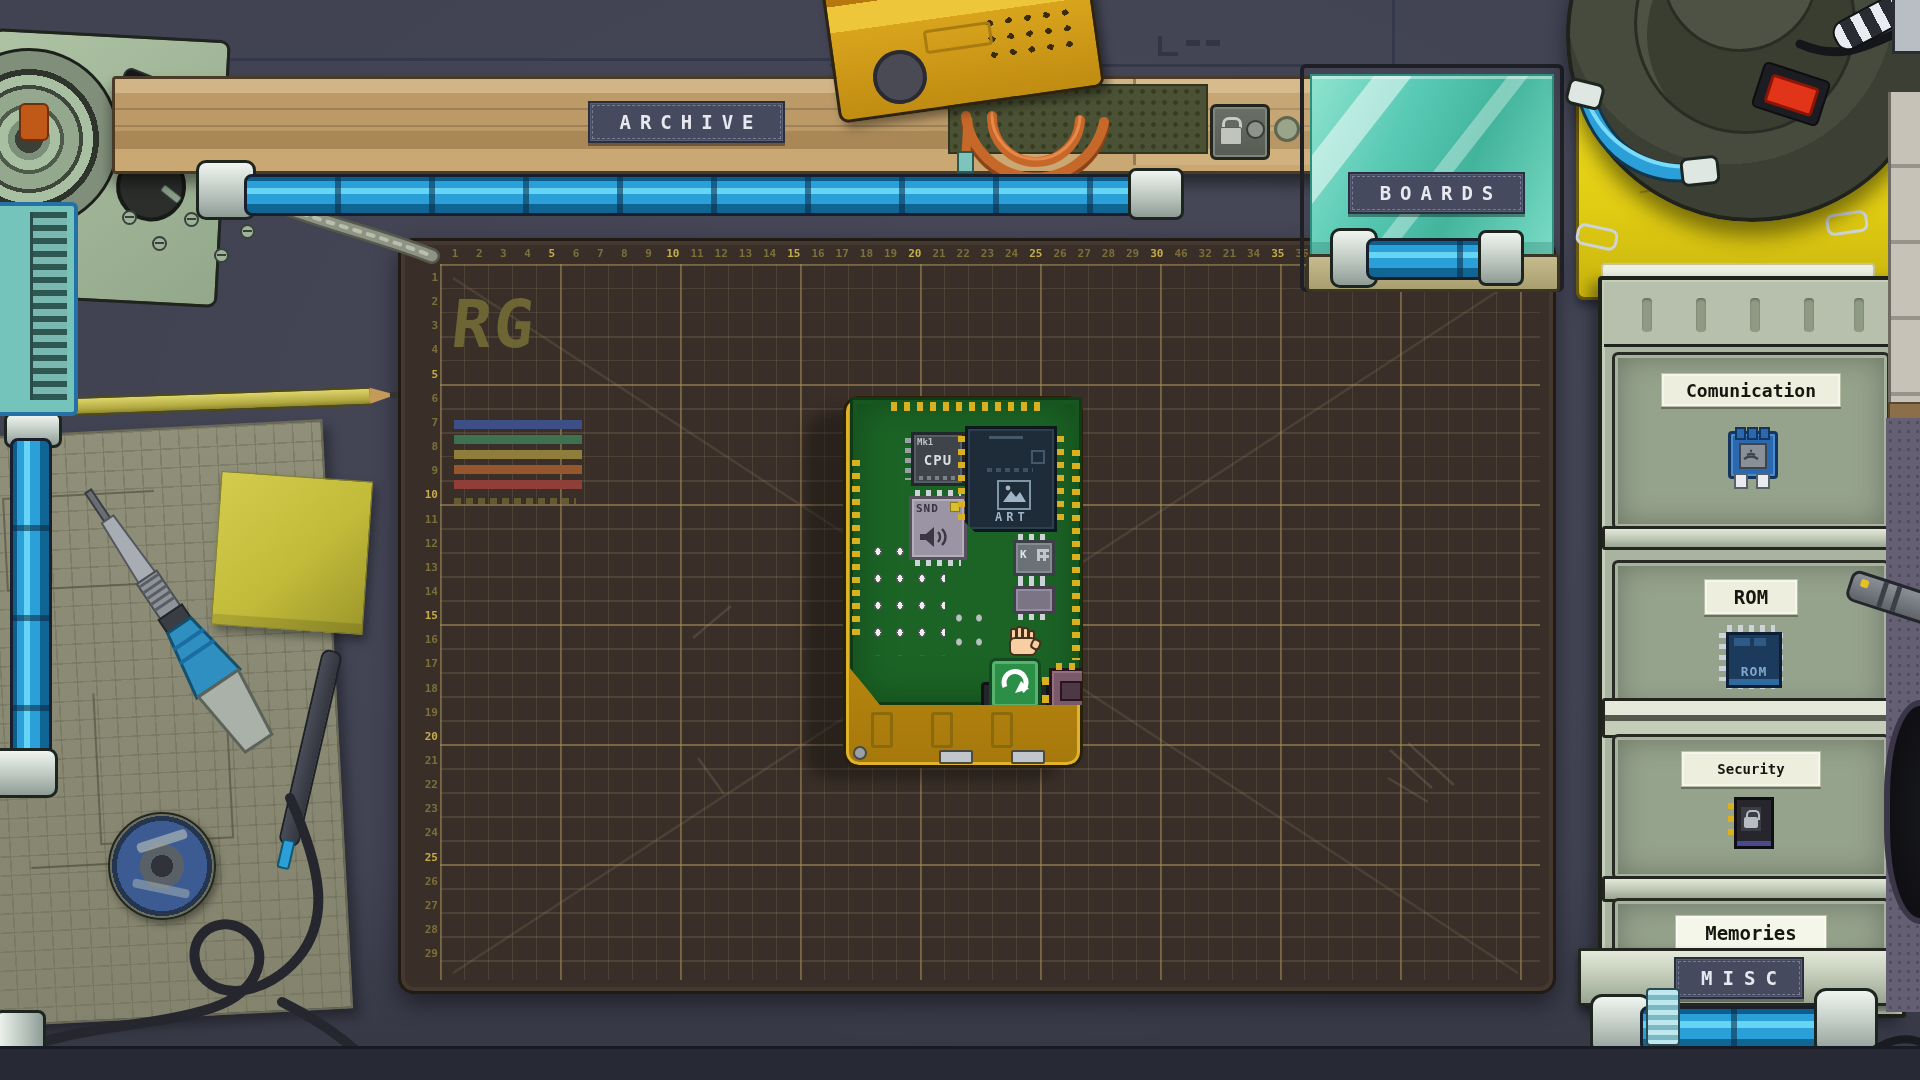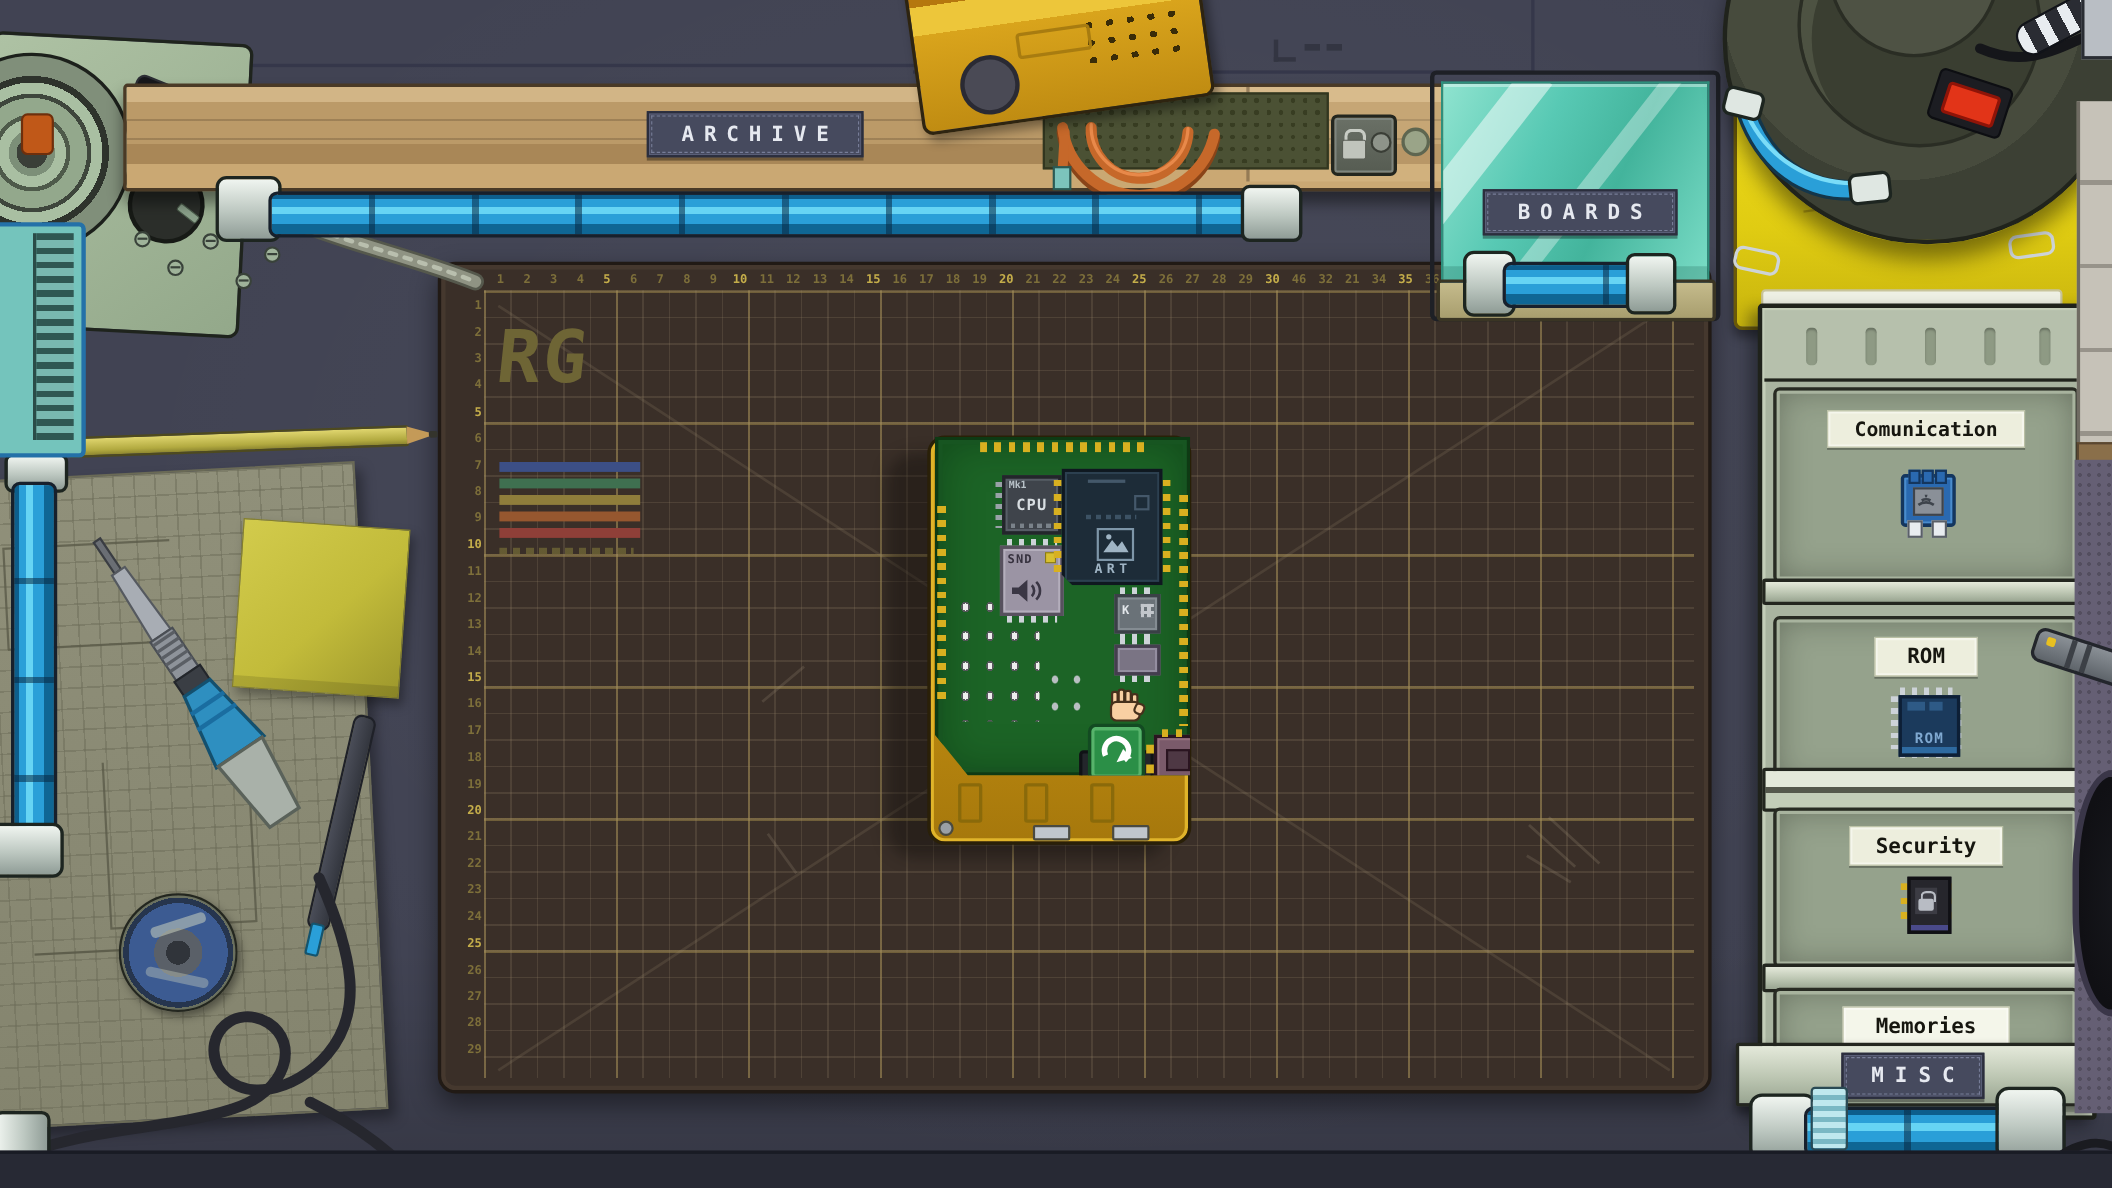--- a/index.html
+++ b/index.html
@@ -385,21 +385,21 @@
         <div class="abs" style="left:7px;top:7px;width:50px;height:50px;background:#1b3a5c;border:3px solid #0d1f36;box-shadow:inset 0 -6px 0 #2e6aa0;display:flex;align-items:flex-end;justify-content:center;">
           <span style="font-size:13px;font-weight:bold;color:#7fa8d0;margin-bottom:6px;letter-spacing:1px;">ROM</span>
         </div>
         <div class="abs" style="left:15px;top:13px;width:16px;height:8px;background:#2e5a86;"></div>
         <div class="abs" style="left:35px;top:13px;width:12px;height:8px;background:#2e5a86;"></div>
       </div>
     </div>
     <div class="dbar" style="top:418px;height:34px;background:linear-gradient(#e4e9da 0 14px,#55584c 14px 20px,#c3cdb8 20px);border:3px solid #23261f;border-radius:3px;"></div>
 
     <div class="drawer" style="top:454px;height:140px;">
-      <div class="tag" style="position:absolute;left:50%;transform:translateX(-50%);top:14px;width:138px;height:34px;font-size:19px;">Security</div>
+      <div class="tag" style="position:absolute;left:50%;transform:translateX(-50%);top:14px;width:138px;height:34px;font-size:14px;">Security</div>
       <div class="abs" style="left:50%;transform:translateX(-50%);top:58px;width:46px;height:52px;">
         <div class="abs pins-gold-v" style="left:0;top:8px;width:7px;height:38px;"></div>
         <div class="abs pins-gold-v" style="right:0;top:8px;width:7px;height:38px;"></div>
         <div class="abs" style="left:6px;top:2px;width:34px;height:46px;background:#26262c;border:3px solid #101014;box-shadow:inset 0 -5px 0 #4a4a8a;"></div>
         <div class="abs" style="left:13px;top:12px;width:20px;height:24px;background:#3c3c44;"></div>
         <div class="abs" style="left:18px;top:15px;width:10px;height:8px;border:2.5px solid #b8bcc4;border-bottom:none;border-radius:5px 5px 0 0;"></div>
         <div class="abs" style="left:16px;top:22px;width:14px;height:11px;background:#b8bcc4;border-radius:2px;"></div>
       </div>
     </div>
     <div class="dbar shelf-bar" style="top:596px;height:20px;"></div>

